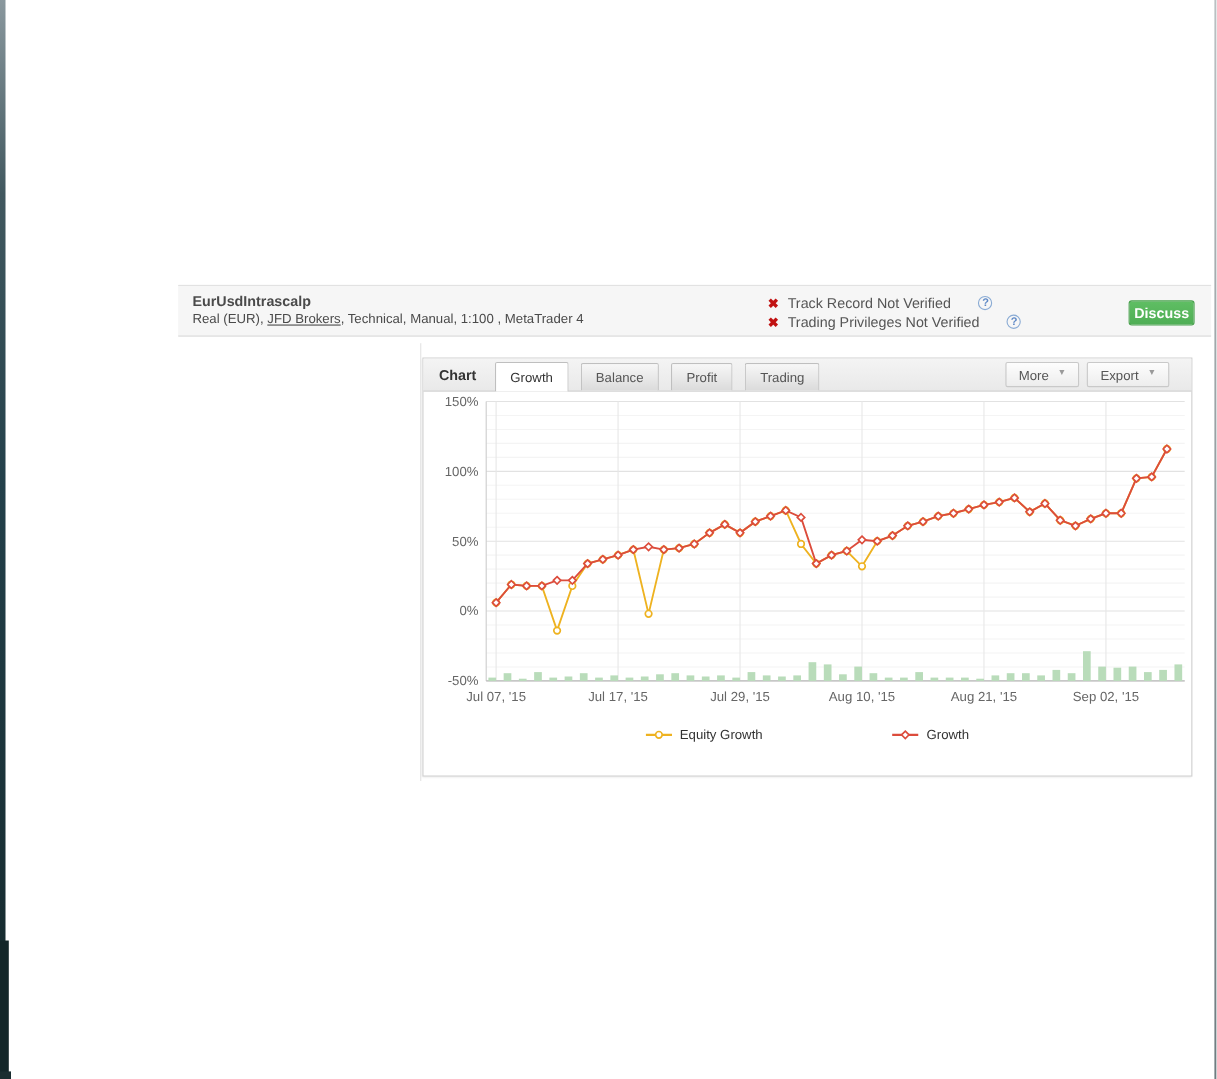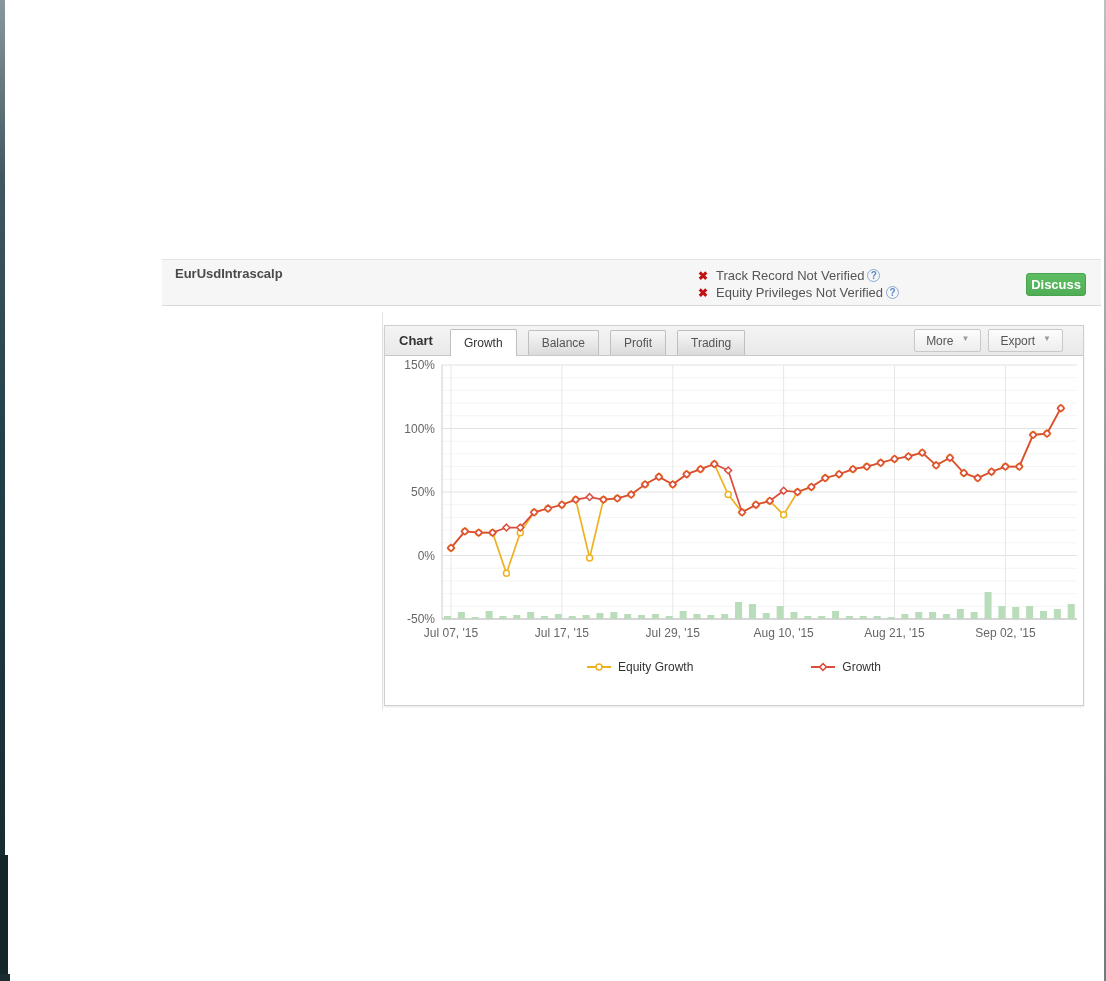--- a/index.html
+++ b/index.html
@@ -18,21 +18,21 @@
   
   .header-bar { position: absolute; left: 162px; top: 259px; width: 939px; height: 47px;
     background: #f6f6f6; border-top: 1px solid #e2e2e2; border-bottom: 1px solid #d9d9d9; }
   .header-left { position: absolute; left: 13px; top: 5px; }
   .account-title { font-size: 13px; font-weight: bold; color: #4a4a4a; line-height: 17px; }
   .account-subtitle { font-size: 12px; color: #4a4a4a; line-height: 16px; }
   .broker-link { color: #4a4a4a; text-decoration: underline; cursor: pointer; }
   .verifications { position: absolute; left: 536px; top: 7px; }
   .verify-row { display: flex; align-items: center; height: 17px; font-size: 13px; color: #555; }
   .x-icon { color: #c11212; font-size: 12px; font-weight: bold; margin-right: 8px; line-height: 12px; }
-  .verify-label { margin-right: 3px; }
+  .verify-label { margin-right: 25px; }
   .info-icon { display: inline-flex; width: 13px; height: 13px; border: 1px solid #8aabd4; border-radius: 50%;
     color: #5d88c6; font-size: 10px; font-weight: bold; align-items: center; justify-content: center;
     cursor: pointer; line-height: 11px; }
   .discuss-btn { position: absolute; right: 15px; top: 13px; height: 23px; padding: 0 4px;
     background: linear-gradient(#5fbe63, #4fae55); border: 1px solid #49a24e; border-radius: 3px;
     color: #ffffff; font-size: 13px; font-weight: bold; cursor: pointer; font-family: "Liberation Sans", sans-serif; }
 
   
   .left-divider { position: absolute; left: 162px; top: 312px; width: 221px; height: 398px;
     border-right: 1px solid #e3e3e3; }
@@ -65,30 +65,33 @@
 
 <div class="page">
   <div class="edge-left"></div>
   <div class="edge-left-bottom"></div>
   <div class="edge-right"></div>
   <div class="edge-bottom-notch"></div>
 
   <div class="header-bar">
     <div class="header-left">
       <div class="account-title">EurUsdIntrascalp</div>
+      <div class="account-subtitle">
+        <span>Real (EUR), </span><span class="broker-link">JFD Brokers</span><span>, Technical, Manual, 1:100 , MetaTrader 4</span>
+      </div>
     </div>
     <div class="verifications">
       <div class="verify-row">
         <span class="x-icon">✖</span>
         <span class="verify-label">Track Record Not Verified</span>
         <span class="info-icon">?</span>
       </div>
       <div class="verify-row">
         <span class="x-icon">✖</span>
-        <span class="verify-label">Equity Privileges Not Verified</span>
+        <span class="verify-label">Trading Privileges Not Verified</span>
         <span class="info-icon">?</span>
       </div>
     </div>
     <button class="discuss-btn">Discuss</button>
   </div>
 
   <div class="left-divider"></div>
 
   <div class="chart-panel">
     <div class="tab-bar">

